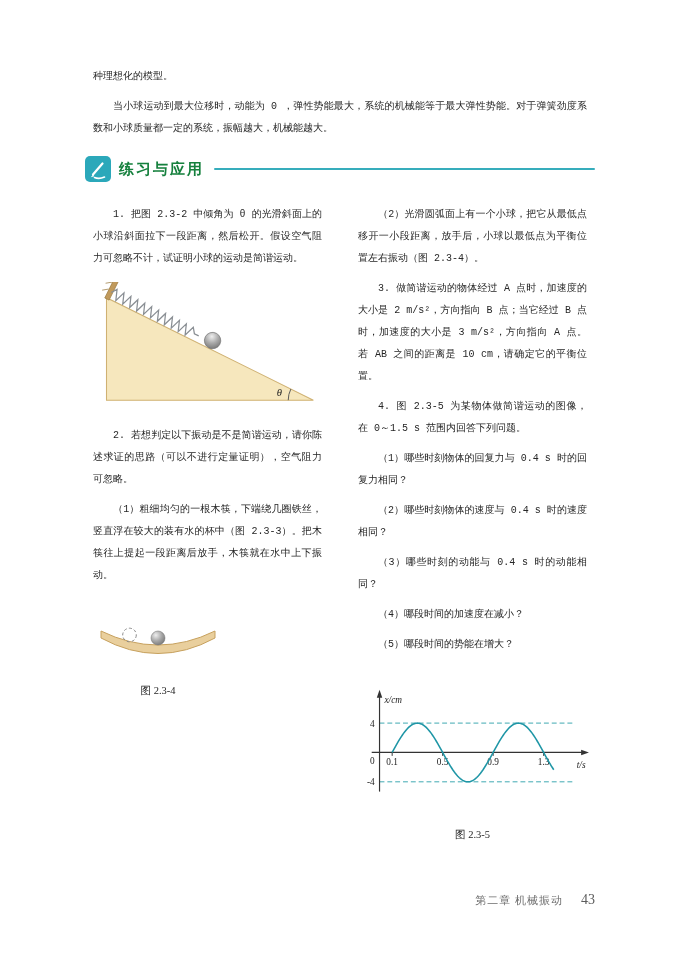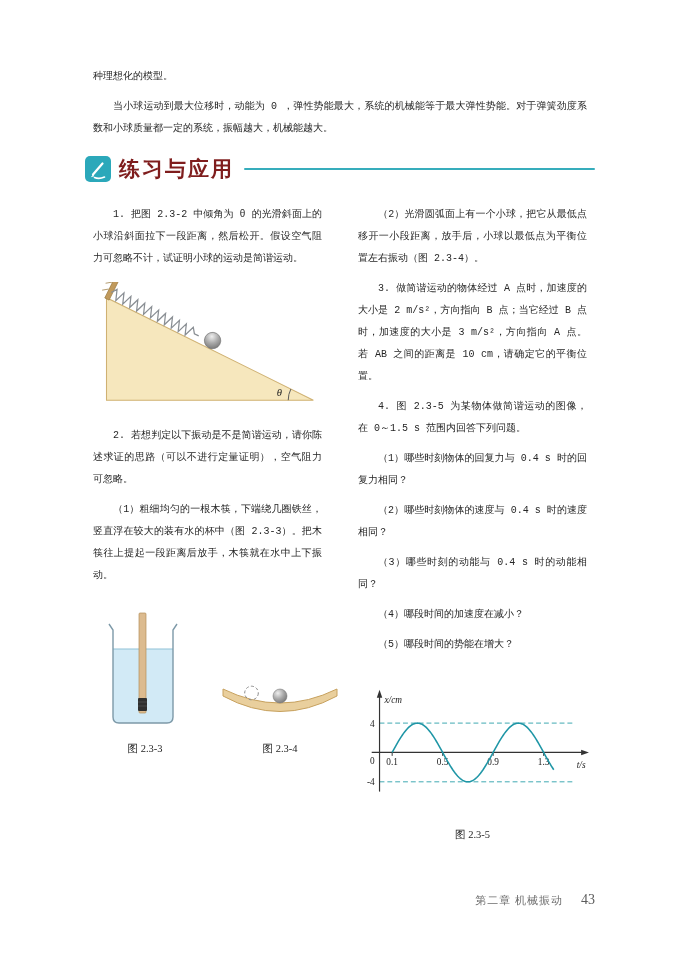--- a/index.html
+++ b/index.html
@@ -8,21 +8,21 @@
     font-family:"Liberation Serif","DejaVu Serif",serif; color:#262626;
     overflow:hidden;
   }
   .content { position:absolute; left:85px; top:58px; width:510px; }
   p { margin:8px; font-size:10px; line-height:22px; text-align:justify;font-family:Liberation Mono, monospace; }
   .indent { text-indent:2em; }
 
   .section-header { display:flex; align-items:center; margin-top:15px; height:28px; }
   .section-icon { width:26px; height:26px; flex:0 0 26px; }
   .section-title {
-    color:#7f1d1d; font-weight:bold; font-size:21px; margin-left:8px;
+    color:#15803d; font-weight:bold; font-size:15px; margin-left:8px;
     letter-spacing:2px; font-family:"Liberation Sans","DejaVu Sans",sans-serif;text-align:center;
   }
   .header-rule { flex:1; height:2px; background:#36adbc; margin-left:10px; border-radius:1px; }
 
   .columns { display:flex; gap:20px; margin-top:13px;justify-content:flex-end; }
   .col { width:245px; }
 
   .fig-block { text-align:center; }
   .fig-232 { margin:12px 0 2px; }
   .caption {
@@ -95,32 +95,20 @@
           </g>
           <path d="M 203 122 A 26 26 0 0 1 205.7 110.5" fill="none" stroke="#555555" stroke-width="1"></path>
           <text x="191" y="118" class="theta-label">θ</text>
         </svg>
       </div>
 
       <p class="indent">2. 若想判定以下振动是不是简谐运动，请你陈述求证的思路（可以不进行定量证明），空气阻力可忽略。</p>
       <p class="indent">（1）粗细均匀的一根木筷，下端绕几圈铁丝，竖直浮在较大的装有水的杯中（图 2.3-3）。把木筷往上提起一段距离后放手，木筷就在水中上下振动。</p>
 
       <div class="figs-row">
-        <div class="fig-block">
-          <svg width="96" height="118" viewBox="0 0 96 118">
-            <path d="M16 38 L76 38 L76 106 Q76 112 70 112 L22 112 Q16 112 16 106 Z" fill="#d2eaf6"></path>
-            <line x1="16" y1="38" x2="76" y2="38" stroke="#8fc1d6" stroke-width="1"></line>
-            <path d="M12 13 L16 19 L16 106 Q16 112 22 112 L70 112 Q76 112 76 106 L76 19 L80 13" fill="none" stroke="#7d99a8" stroke-width="1.4"></path>
-            <rect x="42" y="2" width="7" height="100" rx="1" fill="#dcbb8f" stroke="#b5905a" stroke-width="0.7"></rect>
-            <rect x="41" y="87" width="9" height="13" rx="1" fill="#2f2f2f"></rect>
-            <line x1="41" y1="91" x2="50" y2="91" stroke="#5a5a5a" stroke-width="0.6"></line>
-            <line x1="41" y1="95" x2="50" y2="95" stroke="#5a5a5a" stroke-width="0.6"></line>
-          </svg>
-          <div class="caption">图 2.3-3</div>
-        </div>
 
         <div class="fig-block">
           <svg width="122" height="60" viewBox="0 0 122 60">
             <path d="M4 20 Q61 48 118 20 L118 27 Q61 58 4 27 Z" fill="#e9cf9d" stroke="#c7a15e" stroke-width="1"></path>
             <circle cx="32.5" cy="24" r="6.8" fill="none" stroke="#8a8a8a" stroke-width="1" stroke-dasharray="3 2.2"></circle>
             <circle cx="61" cy="27" r="7" fill="url(#ballGrad)" stroke="#6e6e6e" stroke-width="0.5"></circle>
           </svg>
           <div class="caption">图 2.3-4</div>
         </div>
       </div>

